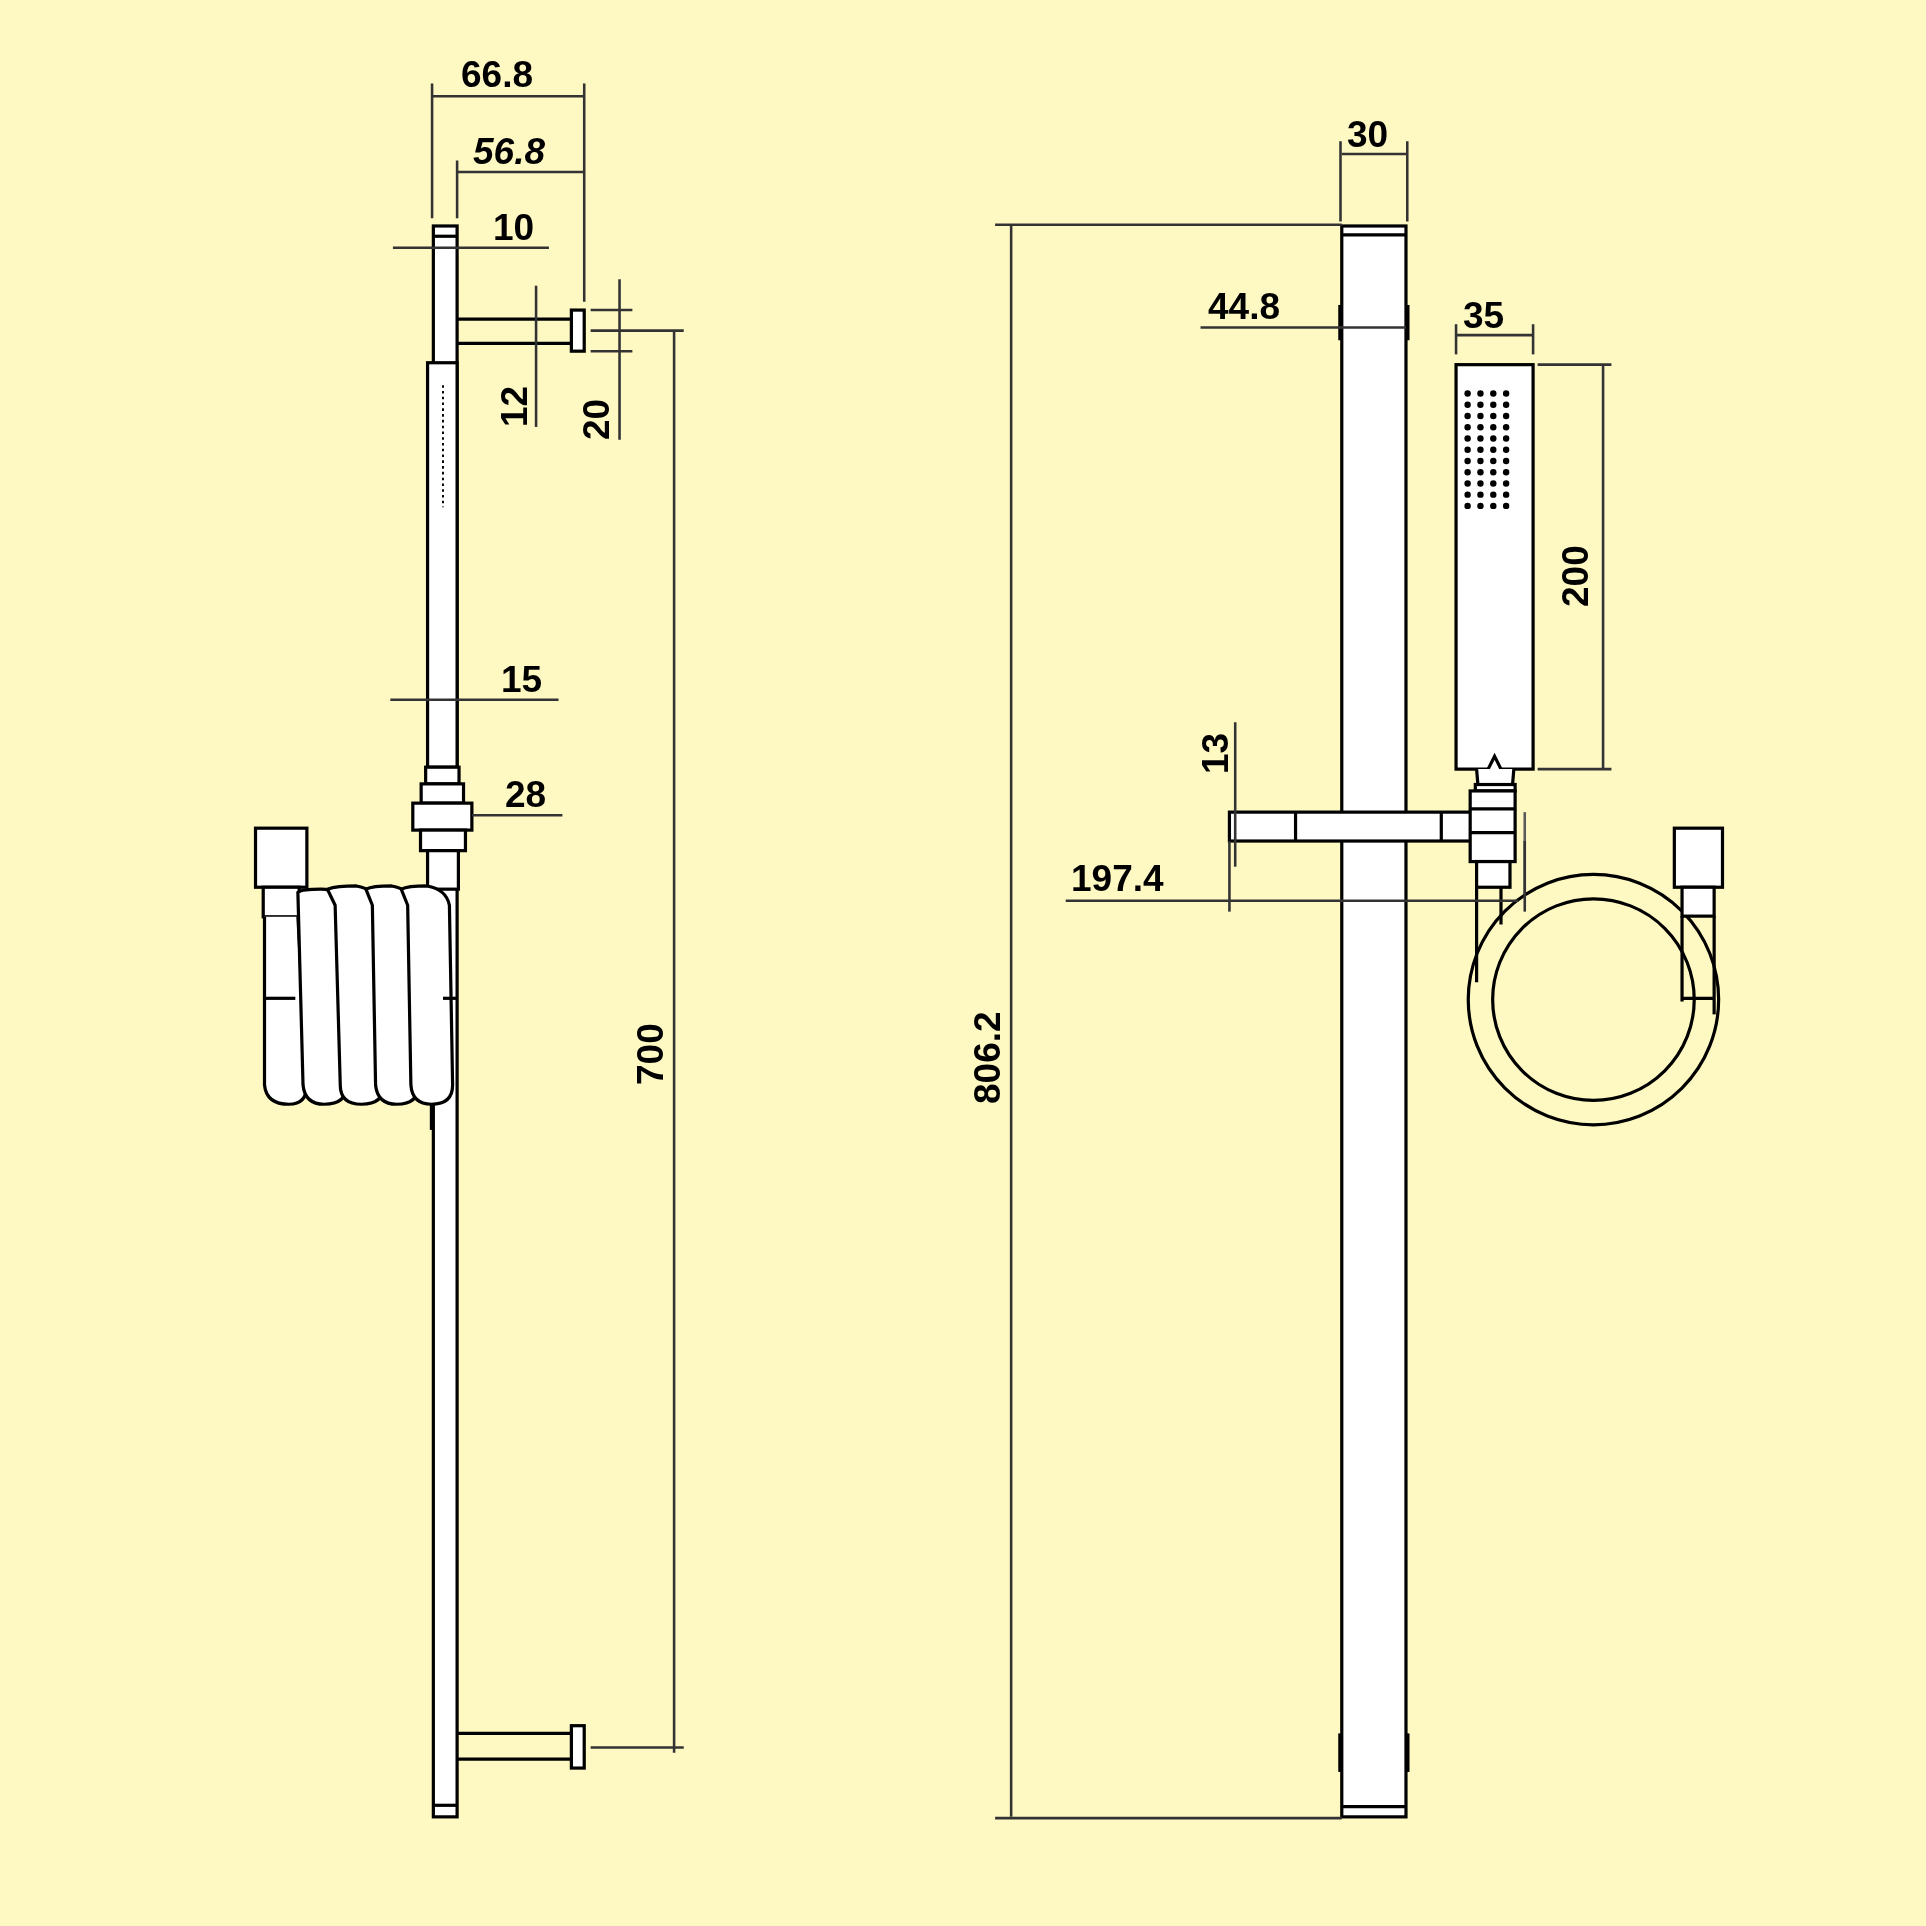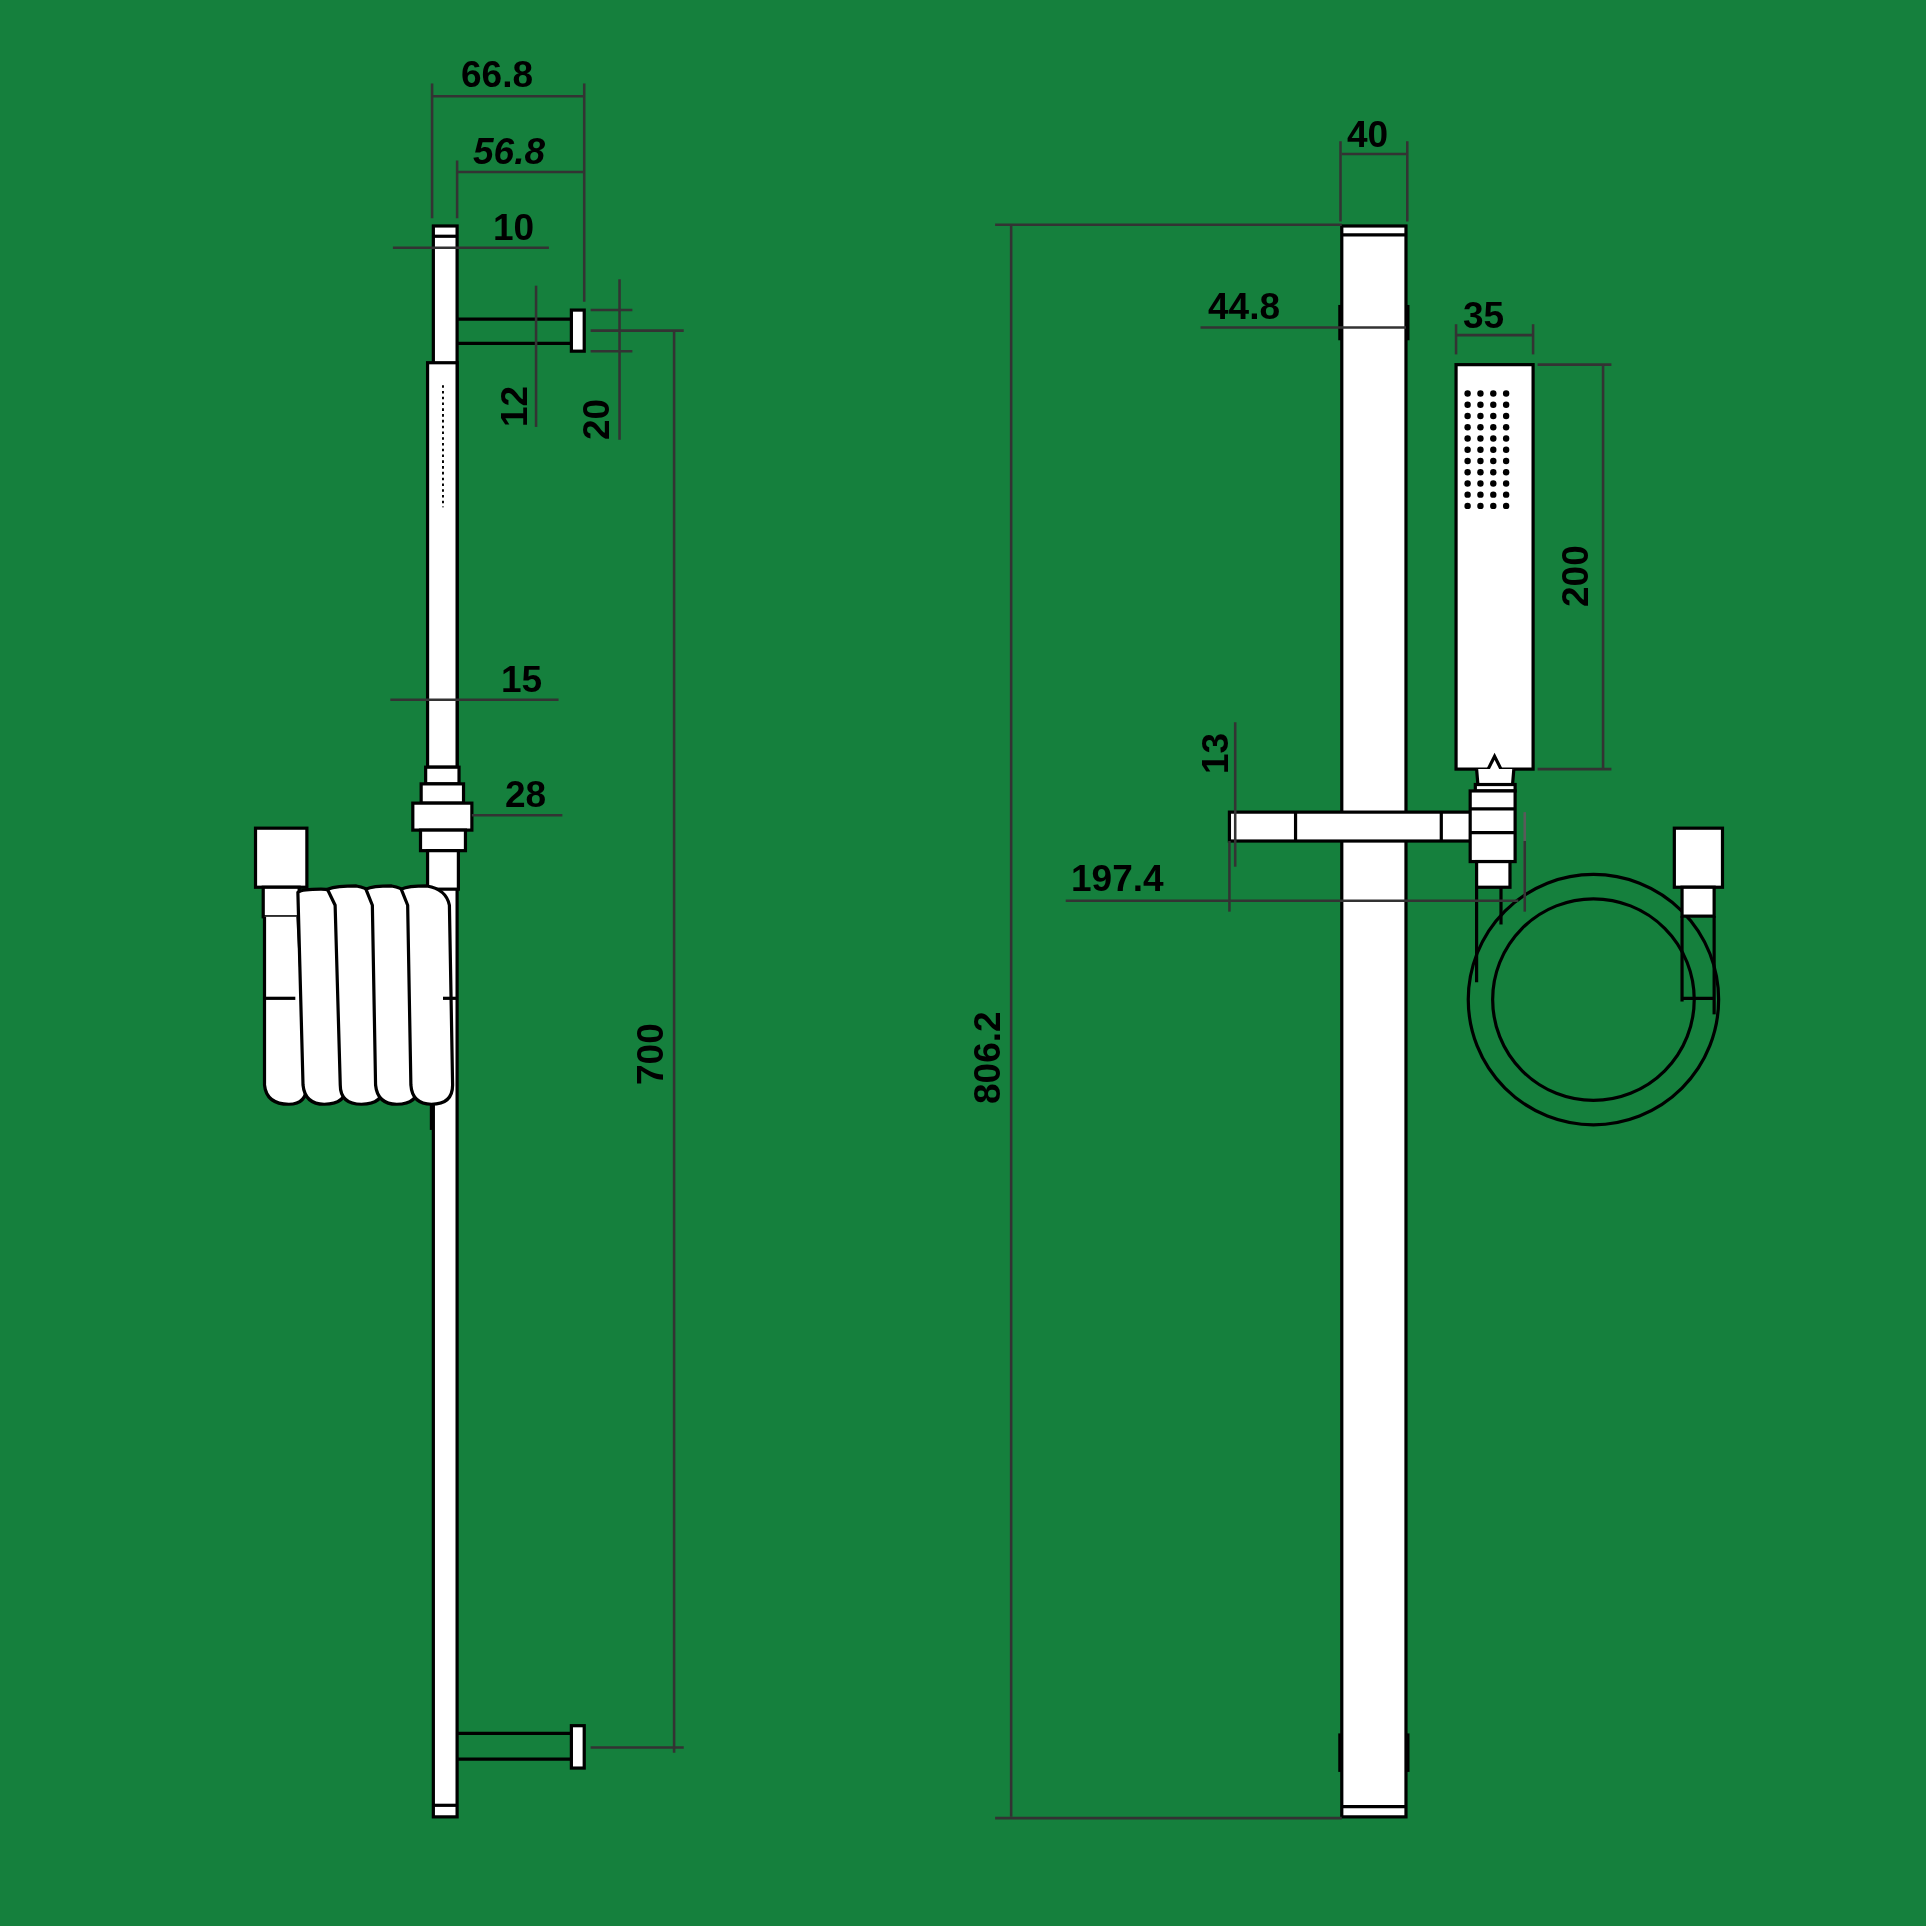--- a/index.html
+++ b/index.html
@@ -1,16 +1,16 @@
 <!DOCTYPE html>
 <html style="font-size:10.3px"><head>
 <meta charset="utf-8">
 <style>
   html, body { margin:0; padding:0; background:#ffffff; }
-  #canvas { position:relative; width:1926px; height:1926px; background:#15803d; overflow:hidden; }
+  #canvas { position:relative; width:1926px; height:1926px; background:#fef9c3; overflow:hidden; }
   svg { position:absolute; left:0; top:0; }
   .ln { stroke:#000; stroke-width:5; fill:none; }
   .lg { stroke:#5a5a5a; stroke-width:4; fill:none; }
   .dim { stroke:#333; stroke-width:4; fill:none; }
   .fill-w { fill:#fff; }
   .lbl { position:absolute; font-family:"Liberation Sans", sans-serif; font-weight:bold; font-size:37px; color:#000; line-height:1; white-space:nowrap; }
   .rot { transform-origin: 0 0; transform: rotate(-90deg); }
   .dot { fill:#000; }
 </style>
 </head>
@@ -209,21 +209,21 @@
 
 <span class="lbl" style="left:461px;top:56px;">66.8</span>
 <span class="lbl" style="left:473px;top:133px;font-style:italic;">56.8</span>
 <span class="lbl" style="left:493px;top:209px;">10</span>
 <span class="lbl rot" style="left:496px;top:427px;">12</span>
 <span class="lbl rot" style="left:578px;top:440px;">20</span>
 <span class="lbl" style="left:501px;top:661px;">15</span>
 <span class="lbl" style="left:505px;top:776px;">28</span>
 <span class="lbl rot" style="left:632px;top:1085px;">700</span>
 
-<span class="lbl" style="left:1347px;top:116px;">40</span>
+<span class="lbl" style="left:1347px;top:116px;">30</span>
 <span class="lbl rot" style="left:969px;top:1104px;">806.2</span>
 <span class="lbl" style="left:1208px;top:288px;">44.8</span>
 <span class="lbl" style="left:1463px;top:297px;">35</span>
 <span class="lbl rot" style="left:1557px;top:607px;">200</span>
 <span class="lbl rot" style="left:1197px;top:774px;">13</span>
 <span class="lbl" style="left:1071px;top:860px;">197.4</span>
 
 </div>
 
 

